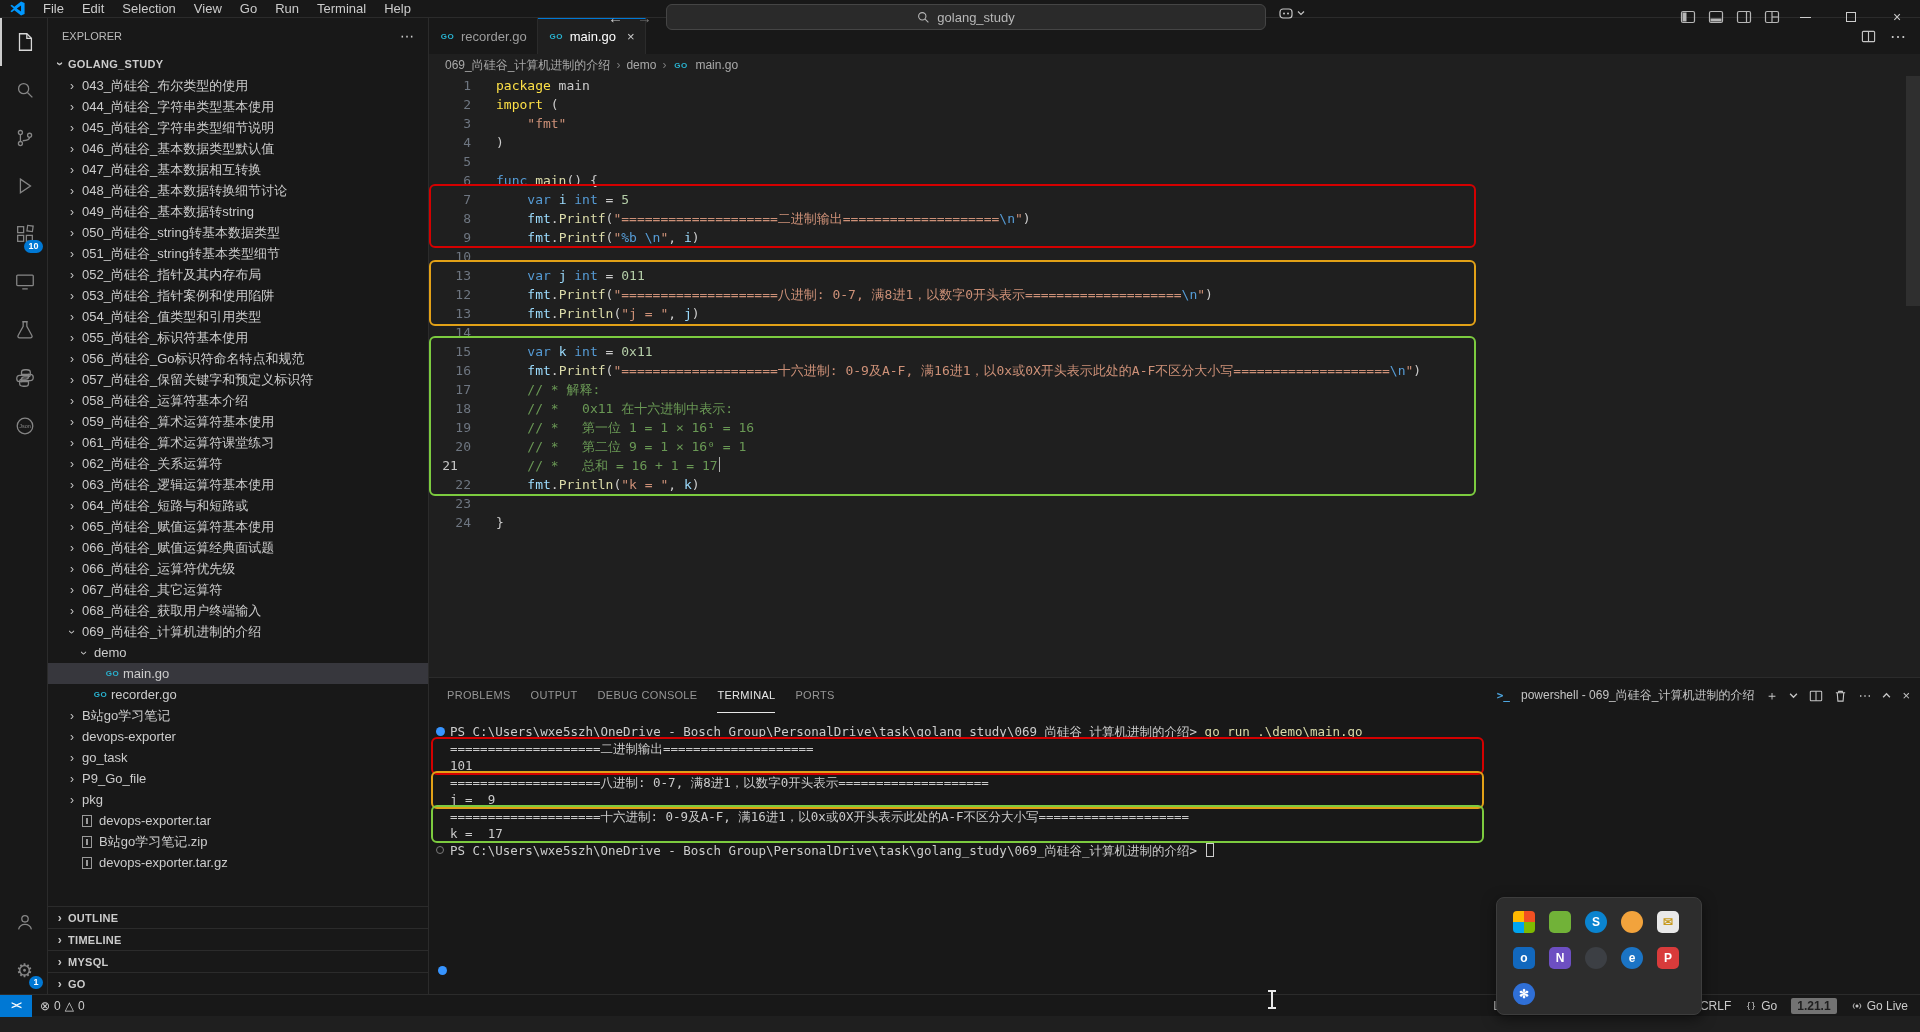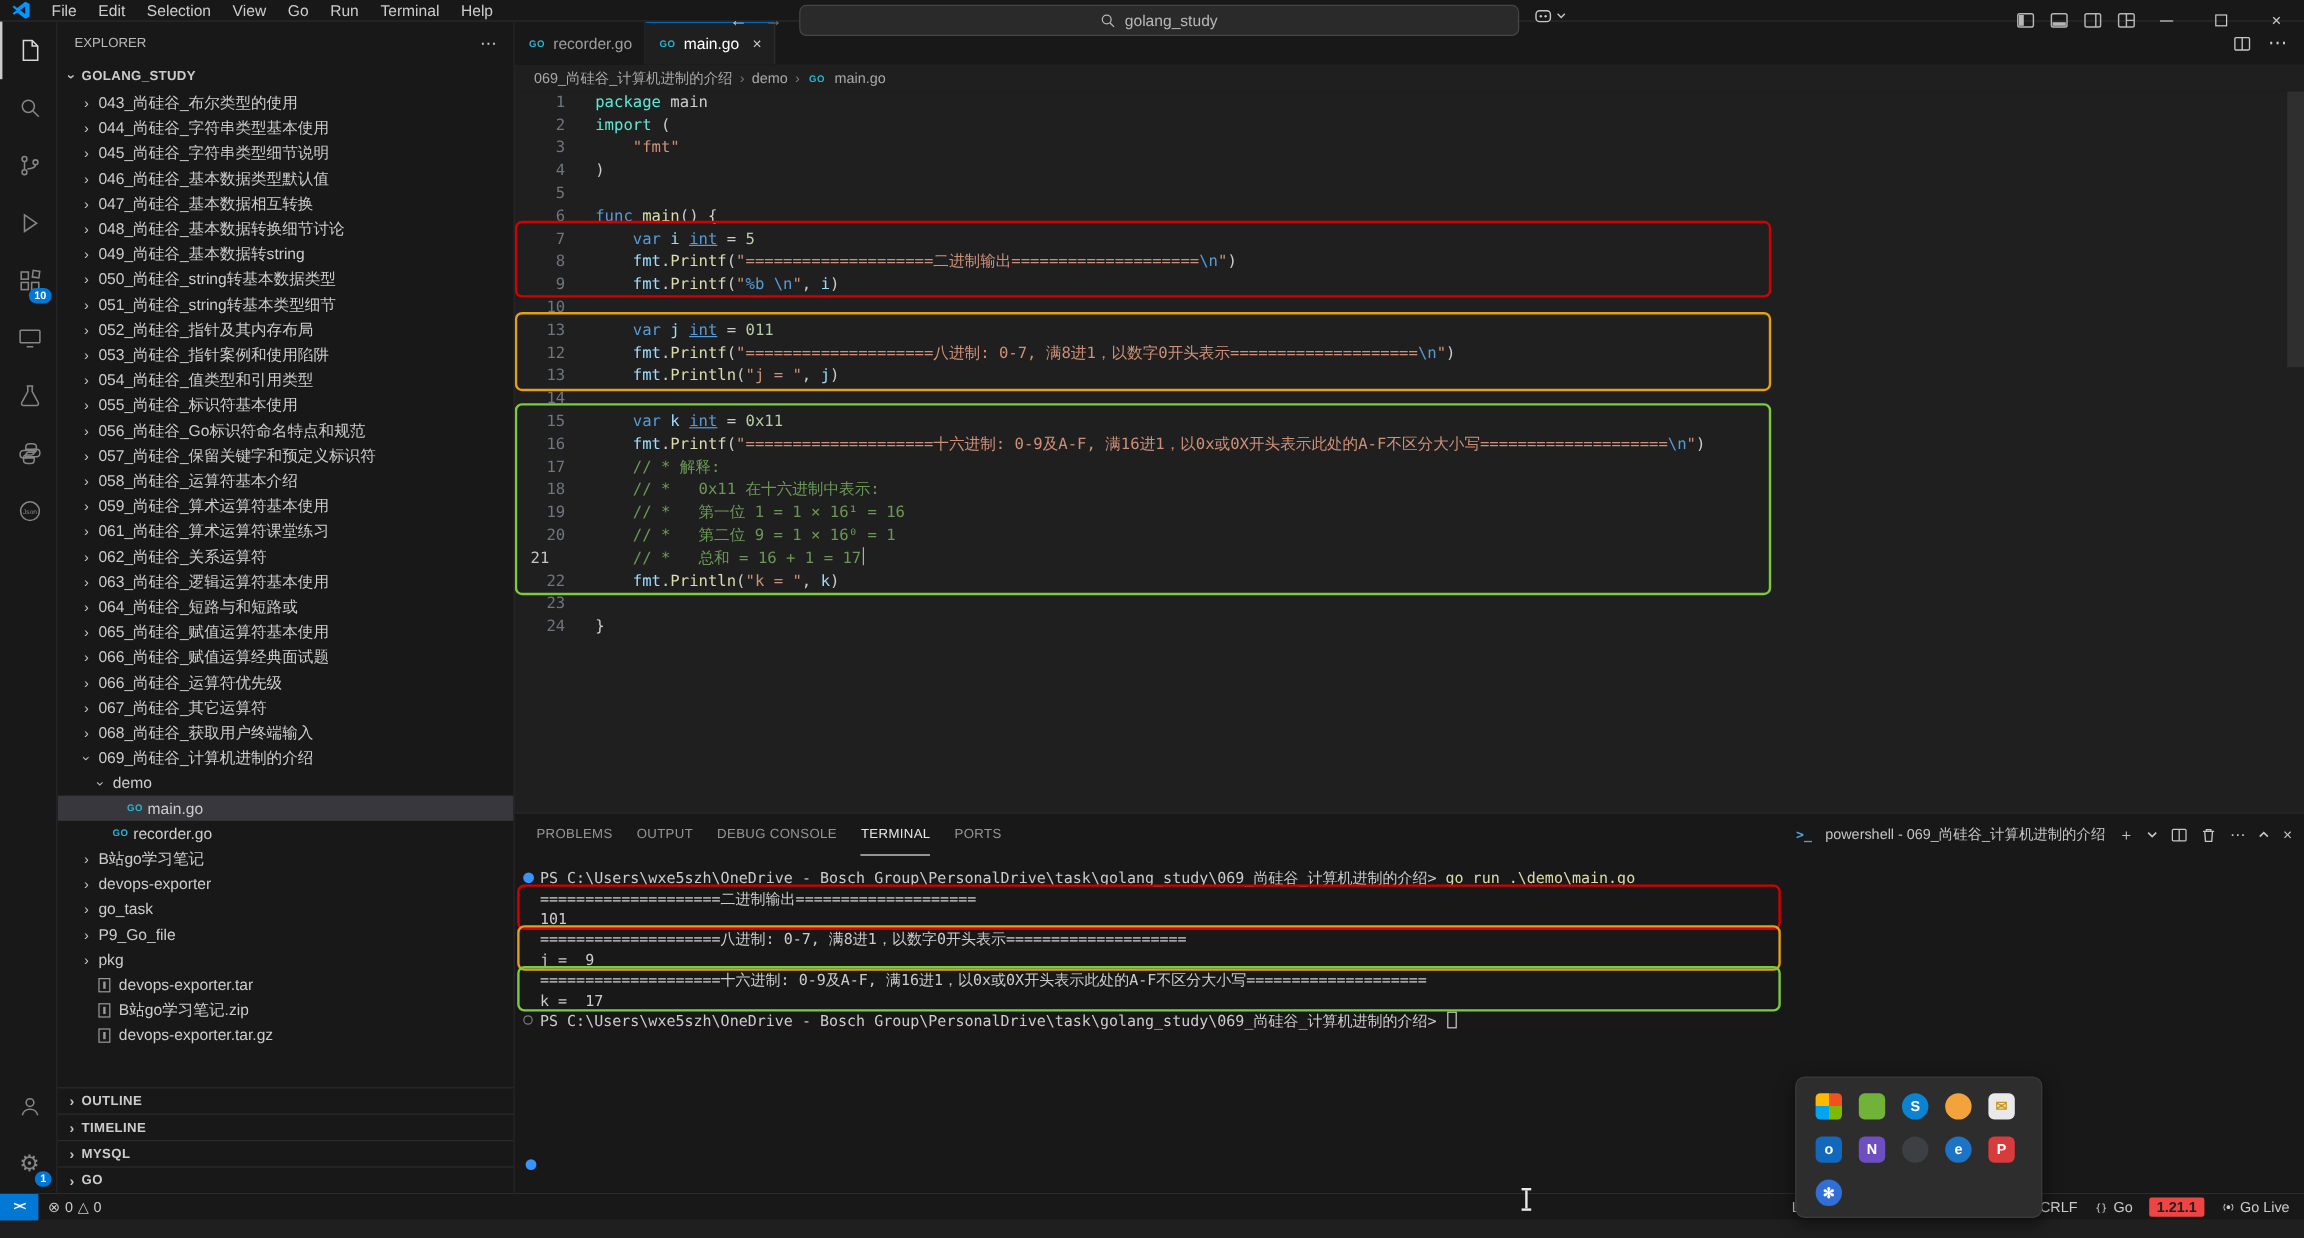--- a/index.html
+++ b/index.html
@@ -57,22 +57,22 @@
   .tab-actions { margin-left:auto; display:flex; align-items:center; gap:14px; padding-right:14px; color:#c5c5c5; }
   .breadcrumb { height:22px; flex:none; background:#1f1f1f; display:flex; align-items:center; gap:6px; padding-left:16px; font-size:12px; color:#a9a9a9; }
   .bc-sep { color:#7a7a7a; }
 
   .code { flex:1; position:relative; font-family:"DejaVu Sans Mono","Liberation Mono",monospace; font-size:13px; line-height:19px; background:#1f1f1f; overflow:hidden; }
   .code-line { display:flex; height:19px; }
   .ln { width:42px; flex:none; text-align:right; color:#6e7681; }
   .lt { margin-left:25px; white-space:pre; }
   .code-line.cur .ln { color:#c6c6c6;text-align:center; }
   .caret { display:inline-block; width:1.5px; height:15px; background:#aeafad; vertical-align:-2px; margin-left:1px; }
-  .tk-kw { color:#5eead4; } .tk-kw2 { color:#569cd6; } .tk-fn { color:#dcdcaa; }
-  .tk-var { color:#9cdcfe; } .tk-type { color:#569cd6;text-decoration:underline; } .tk-num { color:#b5cea8; }
+  .tk-kw { color:#fde047; } .tk-kw2 { color:#569cd6; } .tk-fn { color:#dcdcaa; }
+  .tk-var { color:#9cdcfe; } .tk-type { color:#569cd6; } .tk-num { color:#b5cea8; }
   .tk-str { color:#ce9178; } .tk-esc { color:#569cd6; } .tk-cmt { color:#6a9955; }
   .tk-d { color:#cccccc; } .tk-cmd { color:#dcdcaa; }
   .hl-box { position:absolute; left:0; width:1047px; border-radius:6px; pointer-events:none; }
   .hl-red { top:108px; height:64px; border:2px solid #d40000; }
   .hl-orange { top:184px; height:66px; border:2px solid #e2a117; }
   .hl-green { top:260px; height:160px; border:2px solid #7ccb3f; }
   .vscroll { position:absolute; right:0; top:0; width:14px; height:230px; background:rgba(121,121,121,.18); }
 
   
   .panel { height:317px; flex:none; background:#181818; border-top:1px solid #2b2b2b; position:relative; display:flex; flex-direction:column; }
@@ -94,21 +94,21 @@
   .thl-orange { top:93px; height:38px; border:2px solid #e2a117; }
   .thl-green { top:127px; height:38px; border:2px solid #7ccb3f; }
   .stray-dot { position:absolute; left:9px; top:288px; width:9px; height:9px; border-radius:50%; background:#3794ff; }
 
   
   .statusbar { height:22px; background:#181818; border-top:1px solid #2b2b2b; display:flex; align-items:center; font-size:12px; color:#cccccc; }
   .remote-btn { width:32px; height:22px; background:#0078d4; color:#ffffff; display:flex; align-items:center; justify-content:center; font-size:10px; font-weight:700; letter-spacing:-1px; }
   .sb-left { display:flex; align-items:center; gap:5px; padding-left:8px; }
   .sb-right { margin-left:auto; display:flex; align-items:center; gap:14px; padding-right:12px; }
   .sb-item { display:flex; align-items:center; gap:4px; }
-  .gover { background:#ef4444; color:#1f1f1f; padding:1px 6px; border-radius:2px; font-weight:700; }
+  .gover { background:#737373; color:#1f1f1f; padding:1px 6px; border-radius:2px; font-weight:700; }
 
   
   .tray { position:absolute; left:1496px; top:897px; width:206px; height:118px; background:#2d2d2d; border:1px solid #3d3d3d; border-radius:8px; padding:13px 0 0 16px; display:grid; grid-template-columns:repeat(5,22px); grid-auto-rows:22px; gap:14px; box-shadow:0 4px 14px rgba(0,0,0,.5); }
   .tray-ic { width:22px; height:22px; display:flex; align-items:center; justify-content:center; color:#ffffff; font-size:12px; font-weight:700; }
   .tray-ic.ms { background:conic-gradient(#f25022 0 25%, #7fba00 0 50%, #00a4ef 0 75%, #ffb900 0); border-radius:4px; }
 
   
   .ibeam { position:absolute; left:1271px; top:992px; width:2px; height:15px; background:#e8e8e8; }
   .ibeam:before,.ibeam:after { content:""; position:absolute; left:-3px; width:8px; height:2px; background:#e8e8e8; }
   .ibeam:before { top:-2px; } .ibeam:after { bottom:-2px; }

